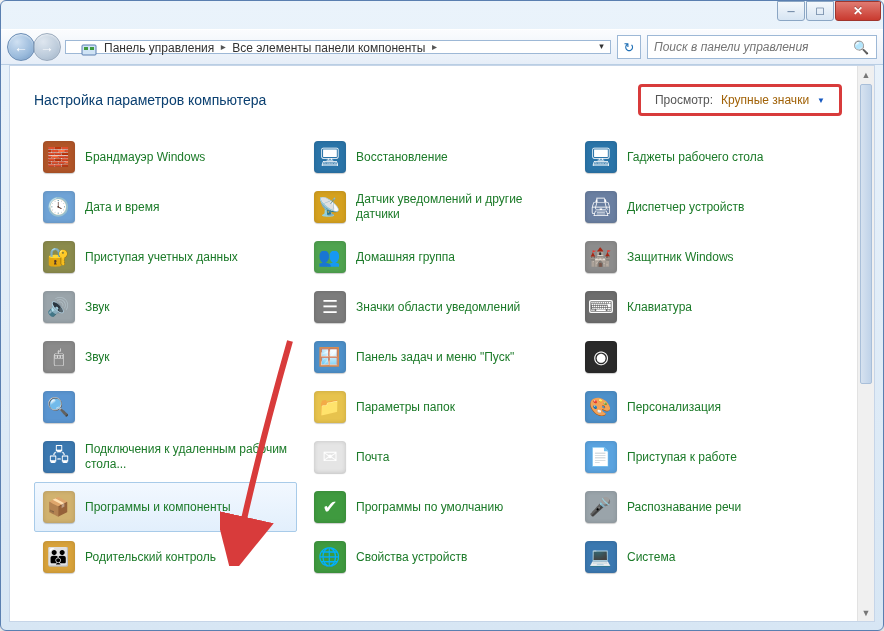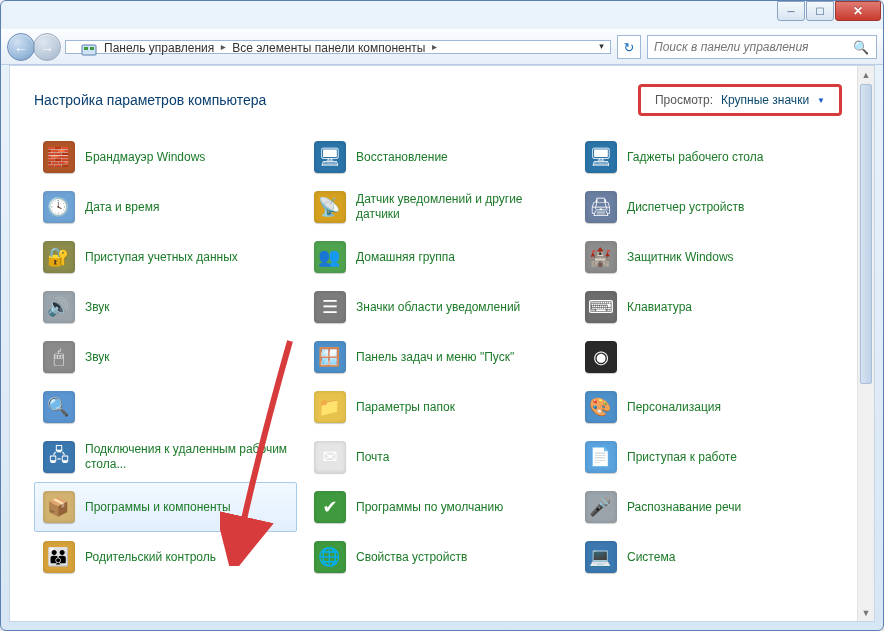--- a/index.html
+++ b/index.html
@@ -32,21 +32,21 @@
   
   .content { flex: 1; background: #fff; border: 1px solid #c6d5e8; margin: 0 8px 8px 8px; position: relative; overflow: hidden; }
   .scroll-track { position: absolute; right: 0; top: 0; bottom: 0; width: 17px; background: #f0f0f0; border-left: 1px solid #e2e2e2; }
   .scroll-arrow { height: 17px; display: flex; align-items: center; justify-content: center; font-size: 9px; color: #777; background: #f0f0f0; }
   .scroll-thumb { position: absolute; left: 2px; right: 2px; top: 18px; height: 300px; background: linear-gradient(90deg,#d6e2f0,#bfd2e8); border: 1px solid #a9bfd9; border-radius: 2px; }
   
   .page-head { display: flex; align-items: center; justify-content: space-between; padding: 18px 32px 16px 24px; }
   .page-title { font-size: 14px; color: #0a3f70; }
   .view-box { border: 3px solid #d83b3b; border-radius: 4px; padding: 6px 14px; display: flex; align-items: center; gap: 8px; font-size: 12px; }
   .view-label { color: #555; }
-  .view-value { color: #0c4a6e; cursor: default; }
+  .view-value { color: #a16207; cursor: default; }
   .view-caret { color: #1558c0; font-size: 8px; }
   
   .grid { display: grid; grid-template-columns: repeat(3, 1fr); padding: 0 18px 16px 24px; column-gap: 8px; row-gap: 0; margin-right: 17px; }
   .item { display: flex; align-items: center; height: 50px; padding: 4px 6px; border-radius: 2px; border: 1px solid transparent; cursor: default; }
   .item.highlight { background: linear-gradient(#f2f8ff,#e2effc); border-color: #a8cbe9; }
   .item-icon { width: 36px; height: 36px; flex-shrink: 0; margin-right: 8px; display: flex; align-items: center; justify-content: center; }
   .item-label { color: #1b7a28; font-size: 12px; line-height: 1.25; }
   
   
   .ic { width: 32px; height: 32px; border-radius: 4px; display: flex; align-items: center; justify-content: center; font-size: 18px; color: #fff; box-shadow: inset 0 0 4px rgba(0,0,0,.15), 0 1px 1px rgba(0,0,0,.2); }

